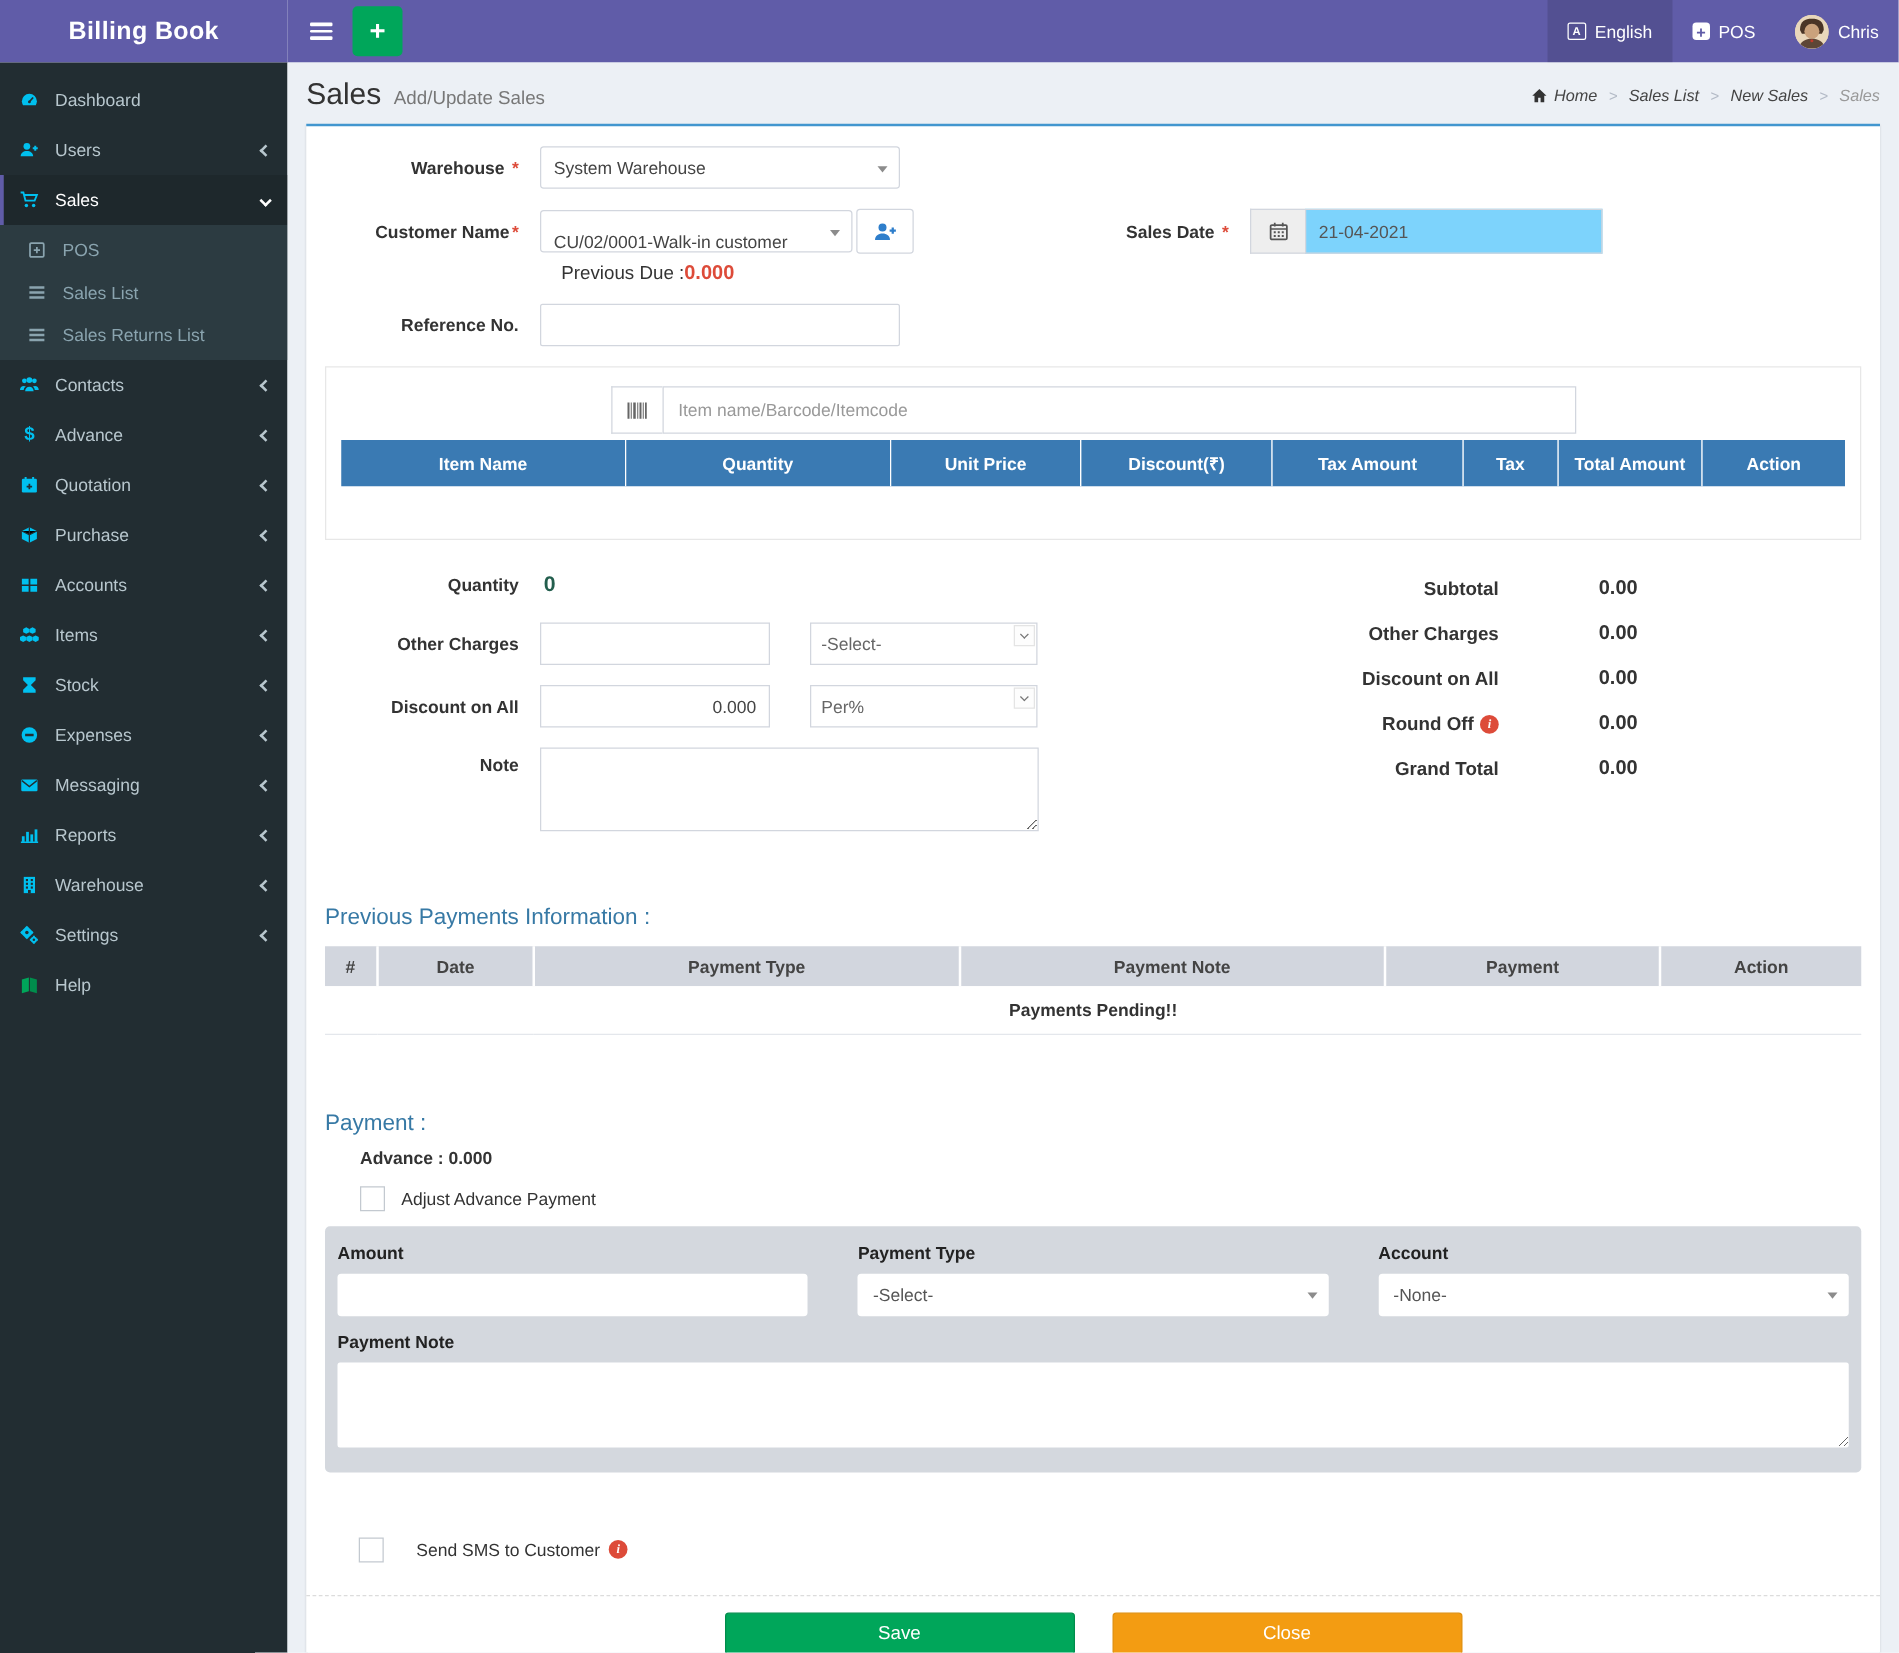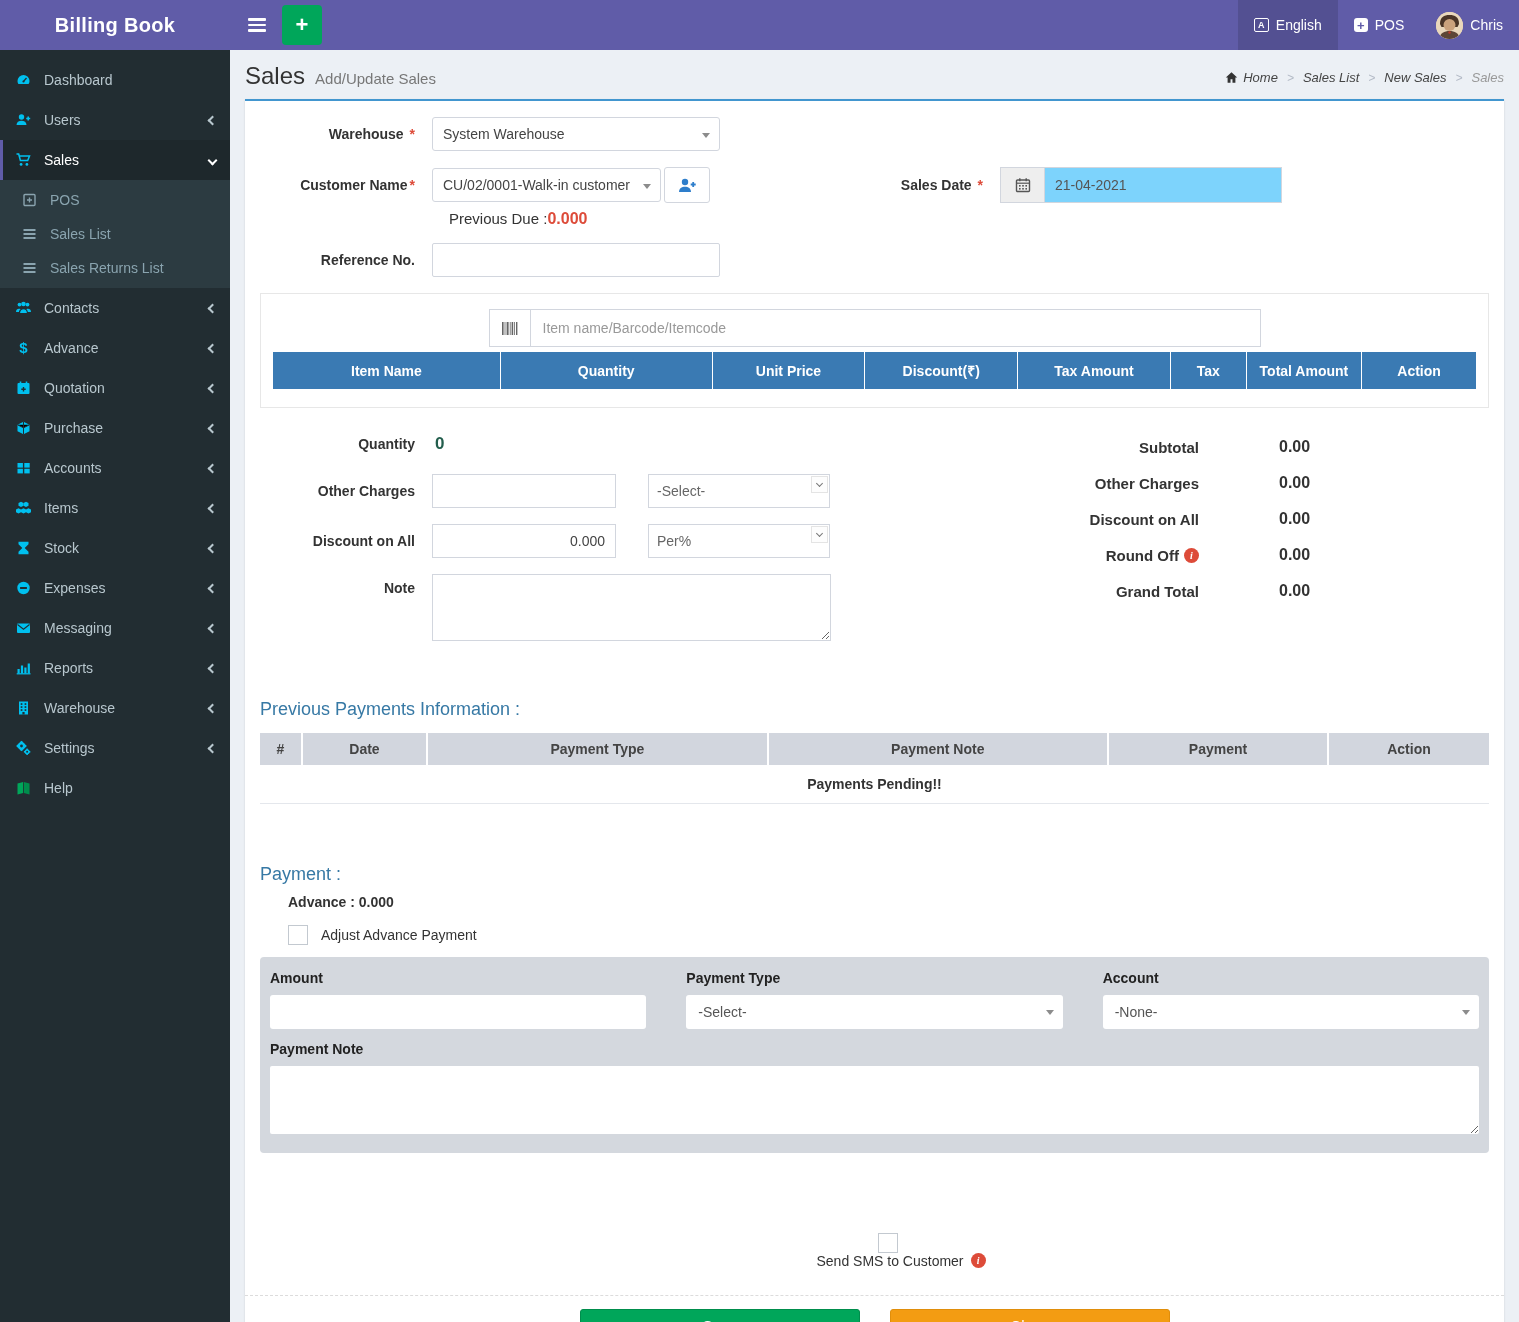--- a/index.html
+++ b/index.html
@@ -53,35 +53,35 @@
   .card { margin:0 15px; background:#fff; border-top:2px solid #4296cf; box-shadow:0 1px 2px rgba(0,0,0,.12);
           padding:16px 15px 18px; }
 
   .frow { display:flex; align-items:center; margin-bottom:16px; }
   .flabel { width:172px; text-align:right; font-weight:700; color:#333; font-size:14px; padding-right:17px; flex-shrink:0; }
   .req { color:#dd4b39; margin-left:2px; }
   .sel2 { width:288px; height:34px; border:1px solid #d2d6de; border-radius:3px; background:#fff;
           display:flex; align-items:center; padding:0 24px 0 10px; color:#444; font-size:14px; position:relative; cursor:pointer; }
   .caret { position:absolute; right:9px; top:15px; width:0; height:0; border-left:4px solid transparent;
            border-right:4px solid transparent; border-top:5px solid #8c8c8c; }
-  .sel2.customer { width:229px; }
+  .sel2.customer { width:250px;align-items:flex-end; }
   .btn-adduser { width:46px; height:36px; border:1px solid #d2d6de; background:#fff; border-radius:3px; margin-left:3px;
                  display:flex; align-items:center; justify-content:center; cursor:pointer; }
   .prevdue { margin:7px 0 15px 189px; font-size:15px; color:#333; }
   .prevdue b { color:#dd4b39; font-size:16px; }
   .date-part { margin-left:auto; display:flex; align-items:center; margin-right:207px; }
   .date-label { font-weight:700; font-size:14px; margin-right:17px; }
   .igroup { display:flex; width:282px; height:36px; }
   .iaddon { width:44px; background:#eee; border:1px solid #d2d6de; border-right:none; display:flex; align-items:center; justify-content:center; }
   .idate { flex:1; min-width:0; background:#7dd3fc; border:1px solid #d2d6de; padding:0 10px; color:#555; font-size:14px; }
   .tinput { height:34px; border:1px solid #d2d6de; border-radius:2px; padding:0 10px; font-size:14px; color:#444; width:288px; }
   .tinput::placeholder { color:#999; }
 
   
-  .items-panel { border:1px solid #e7e7e7; margin-top:4px; padding:15px 12px 18px; }
+  .items-panel { border:1px solid #e7e7e7; margin-top:4px; padding:15px 12px 42px; }
   .search-group { display:flex; width:772px; margin:0 auto; height:38px; }
   .search-addon { width:41px; border:1px solid #d2d6de; border-right:none; background:#fff;
                   display:flex; align-items:center; justify-content:center; }
   .search-input { flex:1; border:1px solid #d2d6de; padding:0 12px; font-size:14px; color:#444; }
   .search-input::placeholder { color:#999; }
   .itable { width:100%; border-collapse:collapse; margin-top:5px; }
   .itable th { background:#3a7ab3; color:#fff; font-size:14px; font-weight:700; height:37px;
                border-right:1px solid #fff; text-align:center; }
   .itable th:last-child { border-right:none; }
 
@@ -119,21 +119,21 @@
   .cb { width:20px; height:20px; background:#fff; border:1px solid #c3c9d0; flex-shrink:0; cursor:pointer; }
   .pay-panel { background:#d4d8de; border-radius:4px; padding:13px 10px 15px; }
   .pp-grid { display:grid; grid-template-columns:1fr 1fr 1fr; column-gap:40px; }
   .pp-label { font-weight:700; font-size:14px; color:#222; margin-bottom:9px; }
   .pp-input { height:34px; background:#fff; border:none; border-radius:3px; width:100%; padding:0 10px; font-size:14px; color:#444; }
   .pp-select { height:34px; background:#fff; border-radius:3px; width:100%; position:relative; display:flex; align-items:center;
                padding:0 24px 0 12px; font-size:14px; color:#555; cursor:pointer; }
   .pp-note { margin-top:12px; }
   .pp-ta { width:100%; height:68px; background:#fff; border:none; border-radius:2px; font:inherit; font-size:14px; padding:6px 10px; resize:both; }
 
-  .sms-row { display:flex; align-items:center; margin:80px 0 0 27px; font-size:14px;flex-direction:column; }
+  .sms-row { display:flex; align-items:center; margin:52px 0 0 27px; font-size:14px; }
   .sms-row .lbl { margin-left:26px; display:flex; align-items:center; gap:7px; }
   .divider { border-top:1px dashed #dcdcdc; margin:26px -15px 0; }
   .btn-row { display:flex; justify-content:center; gap:30px; padding:13px 0 2px; }
   .btn { width:280px; height:34px; border-radius:3px; color:#fff; font-size:15px; font-family:inherit; cursor:pointer; }
   .btn-save { background:#00a65a; border:1px solid #008d4c; }
   .btn-close { background:#f39c12; border:1px solid #e08e0b; }
 </style>
 </head>
 <body>
 

